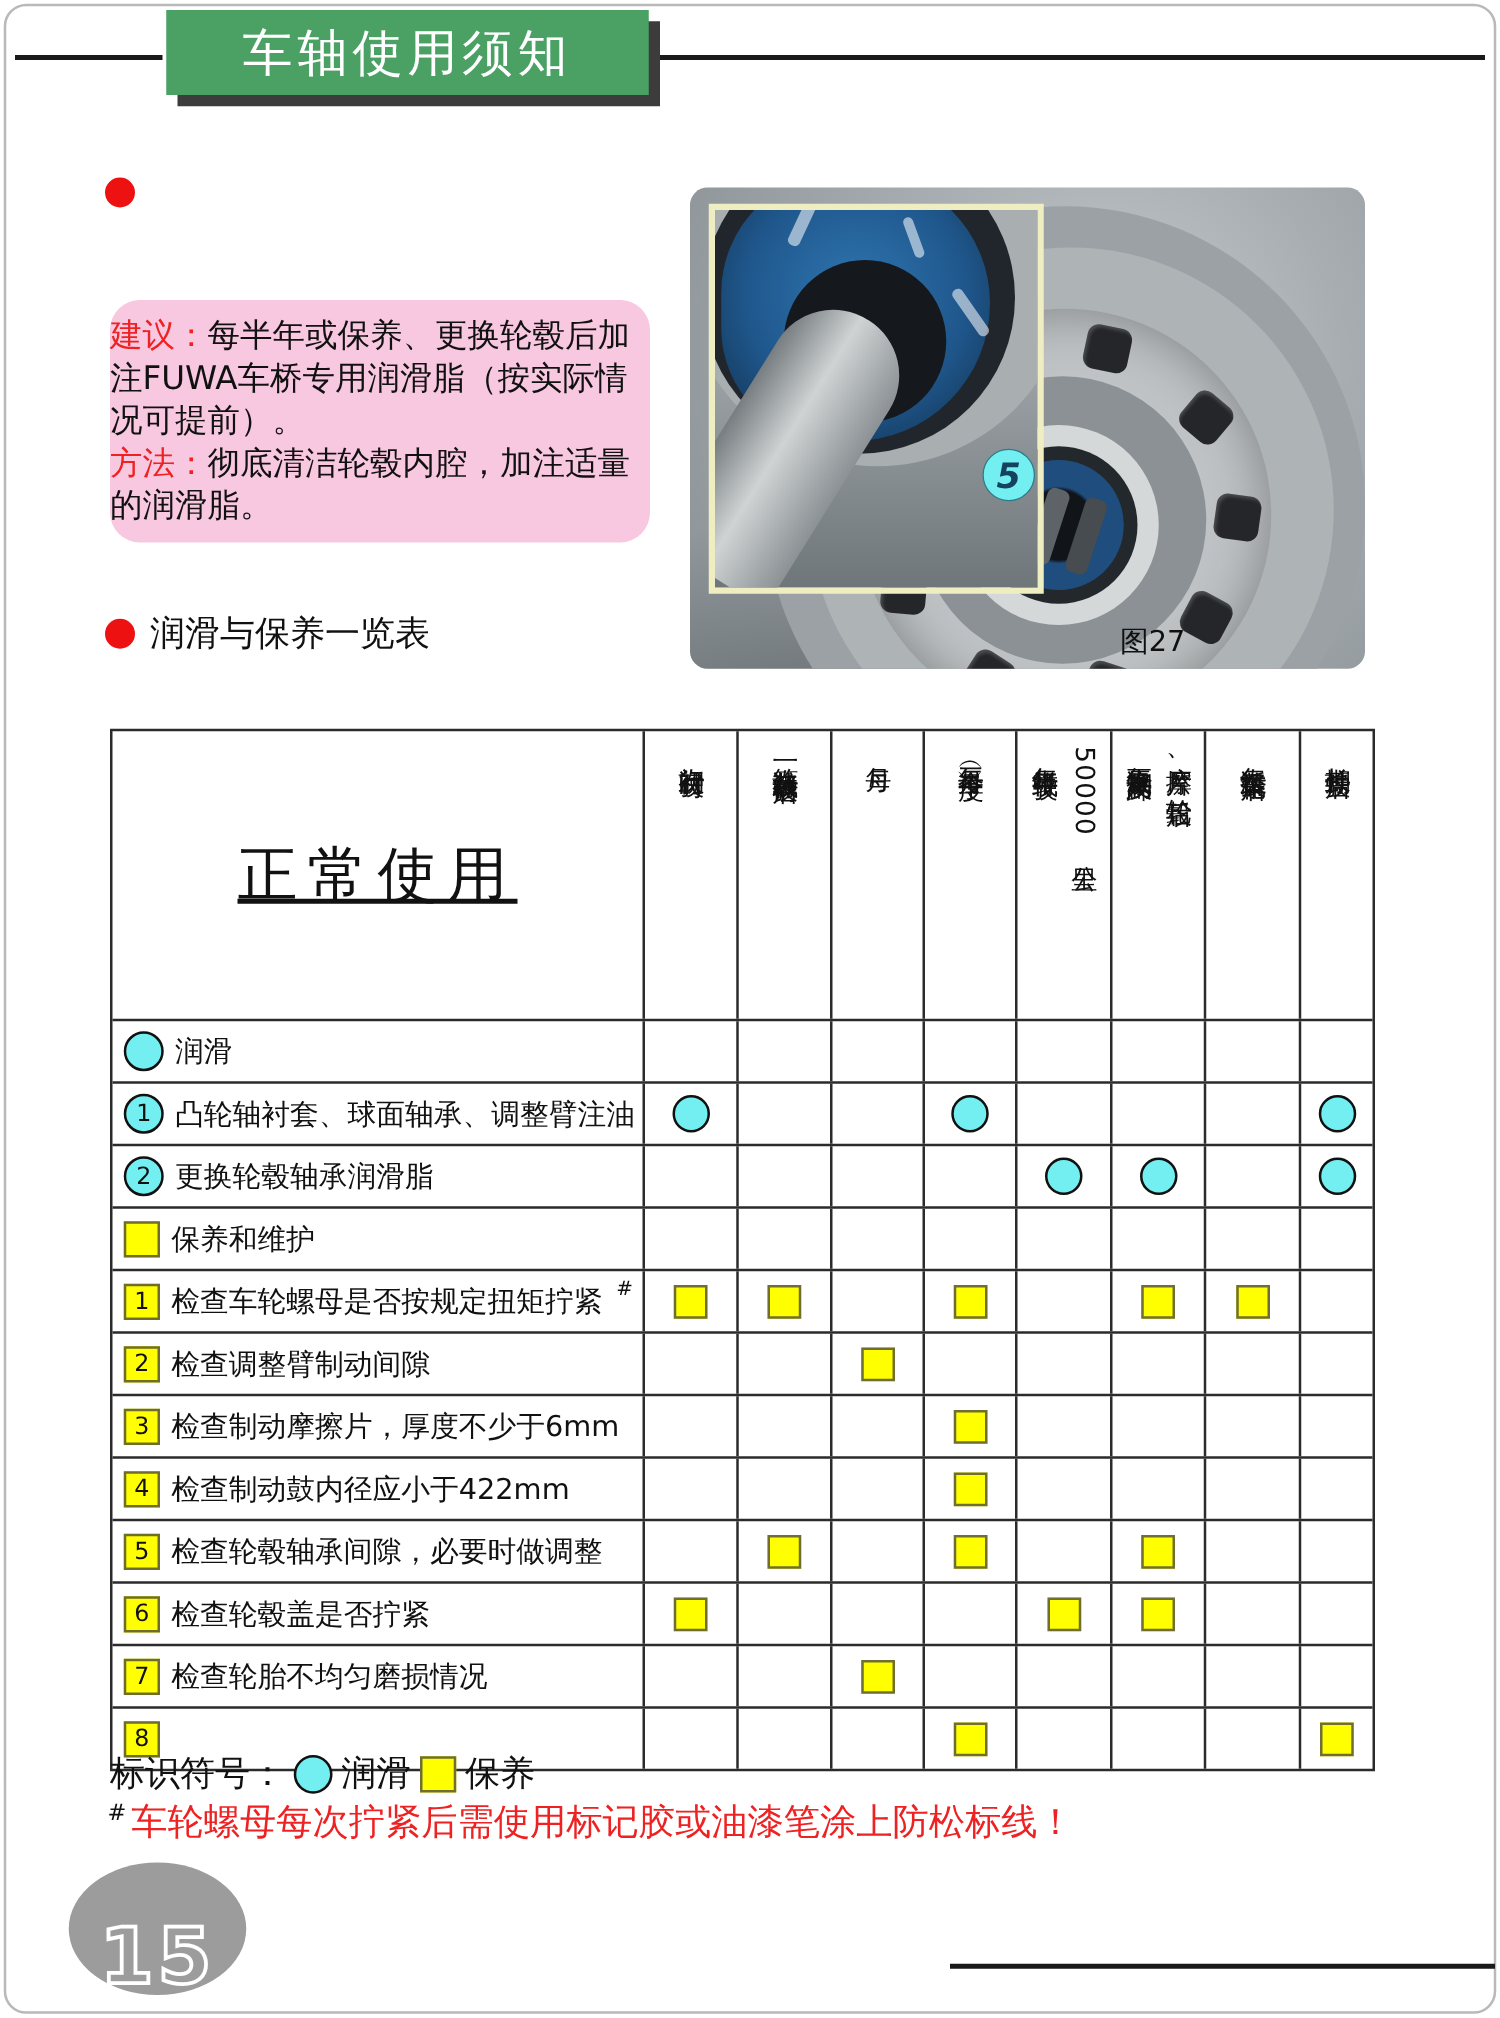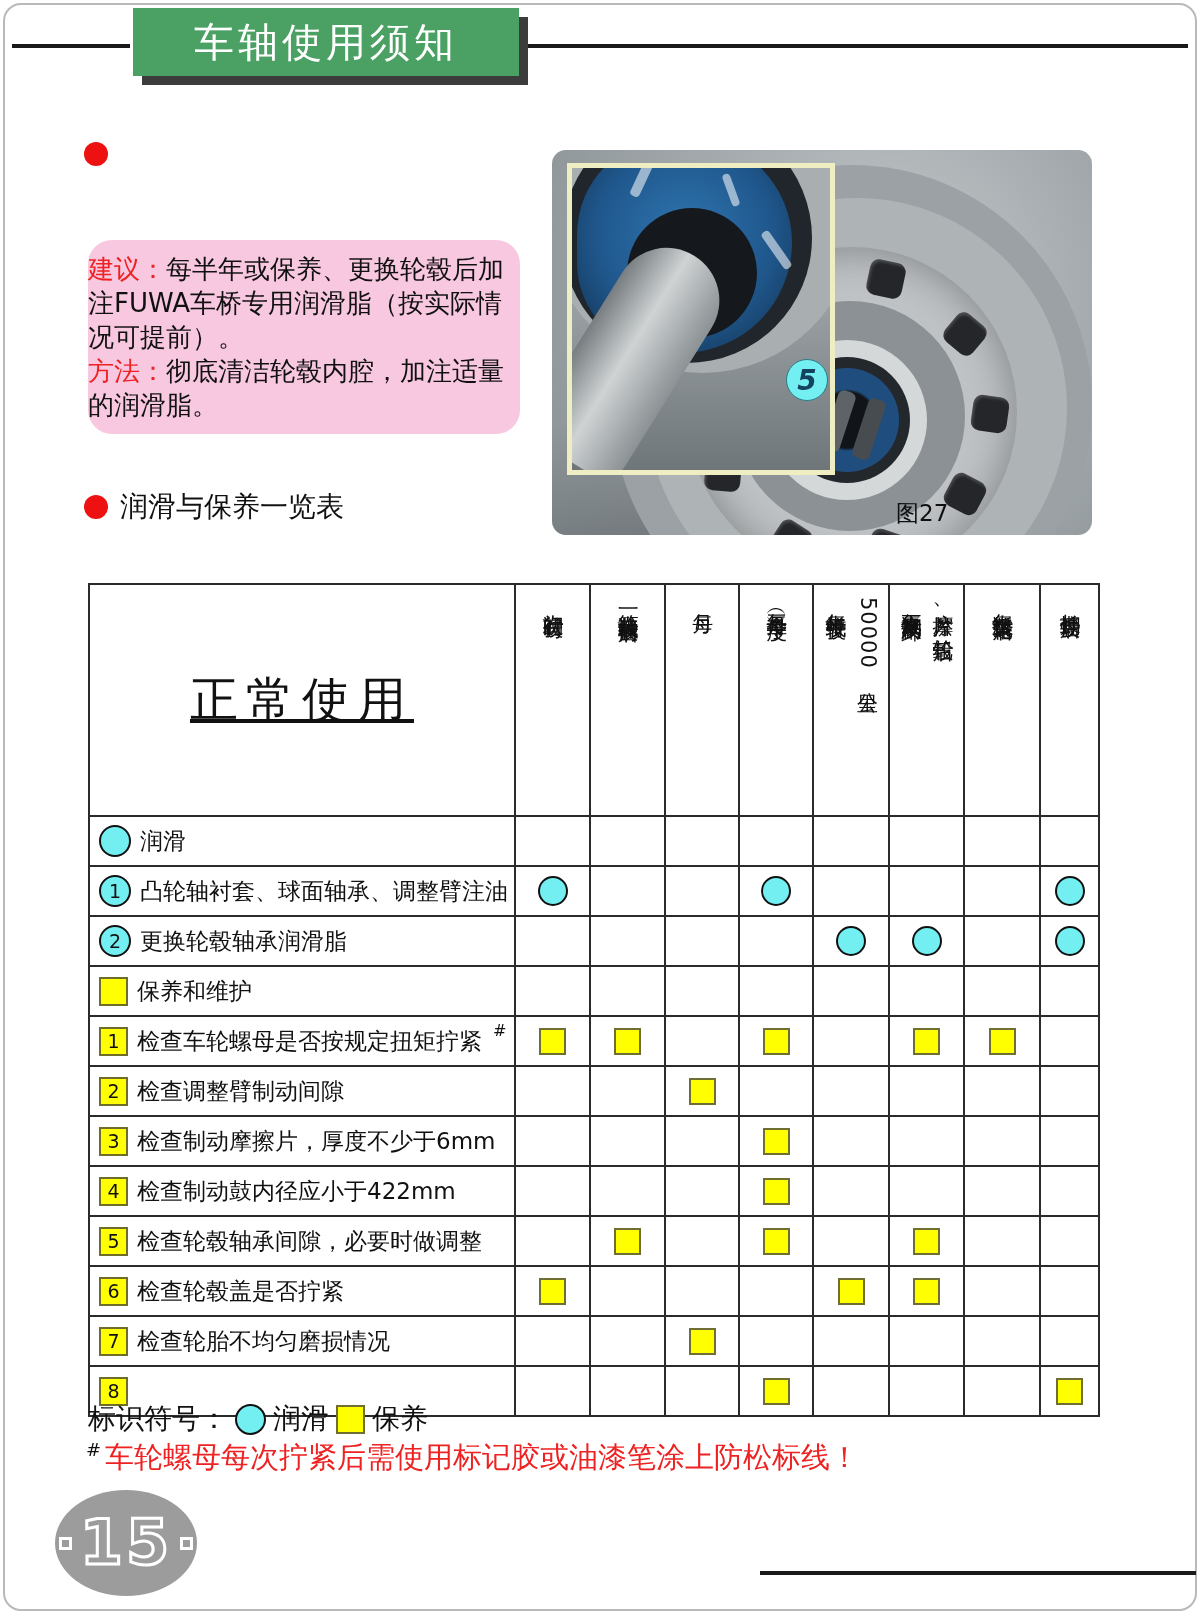--- a/index.html
+++ b/index.html
@@ -96,21 +96,21 @@
 
   
   .legend{position:absolute;left:88px;top:1400px;display:flex;align-items:center;gap:7px;font-size:28px;color:#111;}
   .legend .mark-circ{width:31px;height:31px;}
   .legend .mark-sq{width:29px;height:29px;}
   .footnote{position:absolute;left:86px;top:1438px;font-size:29px;color:#ee2222;}
   .footnote sup{color:#111;font-size:18px;margin-right:4px;}
 
   
   .pagenum{position:absolute;left:55px;top:1490px;width:142px;height:106px;border-radius:50%;
-           background:#9c9c9c;display:flex;align-items:center;justify-content:center;gap:8px;}
+           background:#9c9c9c;display:flex;align-items:flex-end;justify-content:center;gap:8px;}
   .pn-sq{width:13px;height:13px;border:3px solid #fff;box-sizing:border-box;}
   .pn-digits{font-size:62px;font-weight:bold;line-height:1;color:#9c9c9c;
              -webkit-text-stroke:3px #ffffff;letter-spacing:3px;}
 </style>
 </head>
 <body>
 
 <div class="page">
   <div class="page-frame"></div>
 

